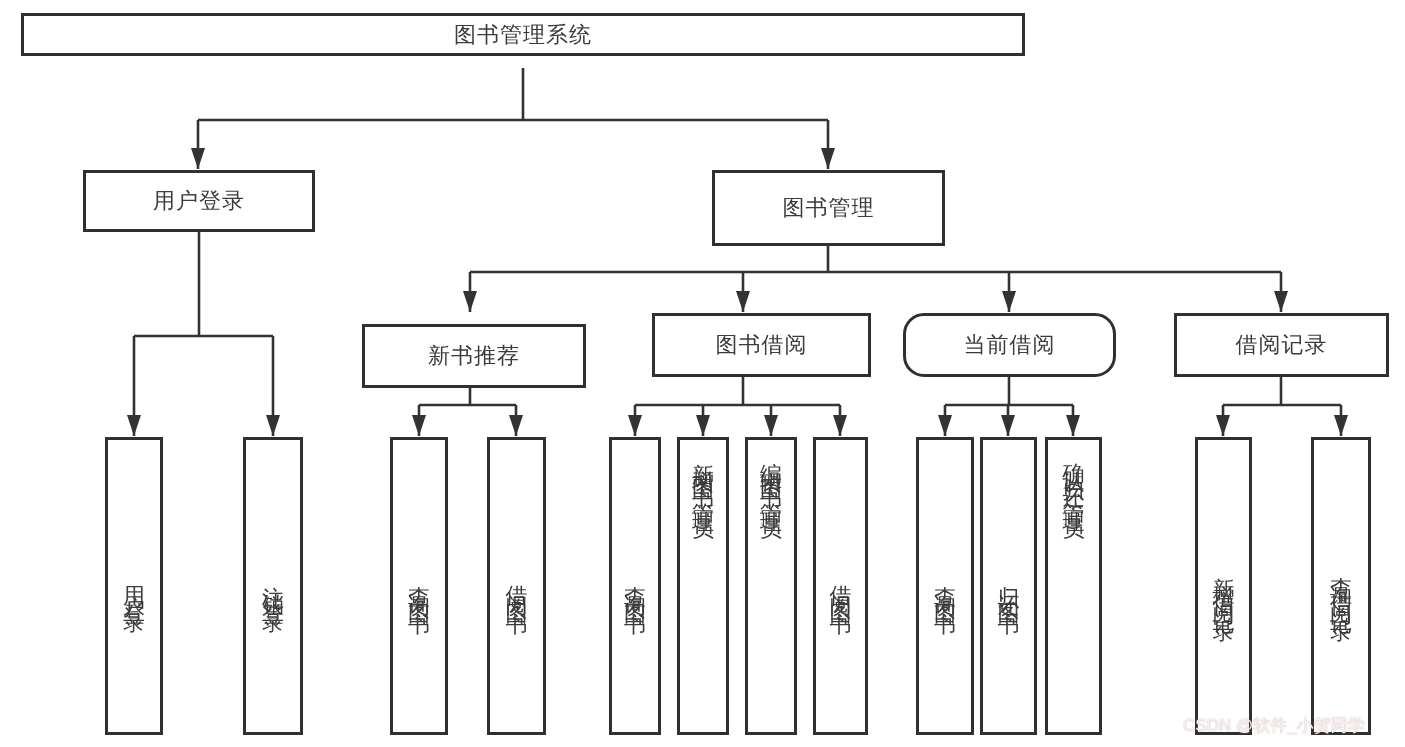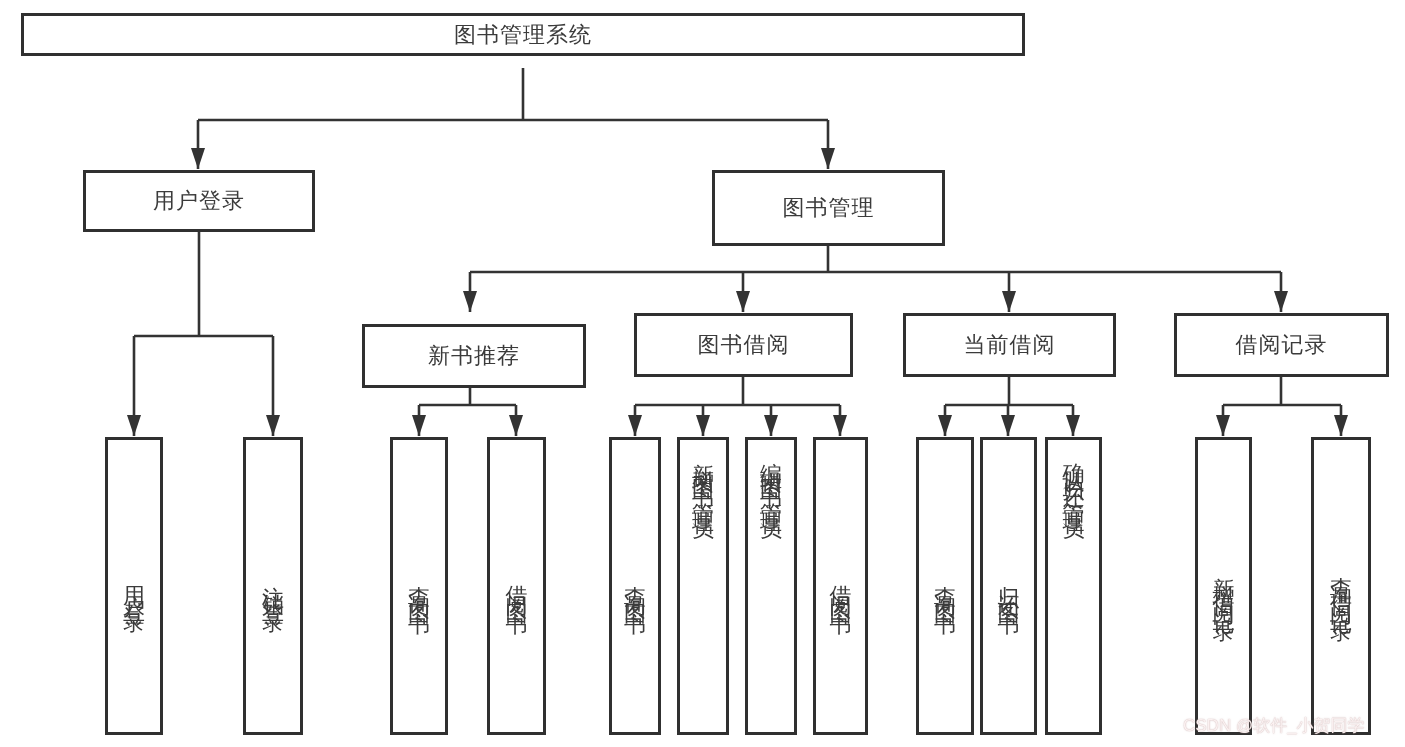--- a/index.html
+++ b/index.html
@@ -110,24 +110,24 @@
   <div class="node" style="left:83px;top:170px;width:232px;height:62px;">
     <span>用户登录</span>
   </div>
   <div class="node" style="left:712px;top:170px;width:233px;height:76px;">
     <span>图书管理</span>
   </div>
 
   <div class="node" style="left:362px;top:313px;width:224px;height:64px;margin-top:11px;">
     <span>新书推荐</span>
   </div>
-  <div class="node" style="left:634px;top:313px;width:219px;height:64px;">
+  <div class="node" style="left:652px;top:313px;width:219px;height:64px;">
     <span>图书借阅</span>
   </div>
-  <div class="node" style="left:903px;top:313px;width:213px;height:64px;">
+  <div class="node" style="left:903px;top:313px;width:213px;height:64px;border-radius:21px;">
     <span>当前借阅</span>
   </div>
   <div class="node" style="left:1174px;top:313px;width:215px;height:64px;">
     <span>借阅记录</span>
   </div>
 
   <div class="leaf" style="left:105px;top:437px;width:58px;height:298px;">
     <span class="vtext">用户登录</span>
   </div>
   <div class="leaf" style="left:243px;top:437px;width:60px;height:298px;">

